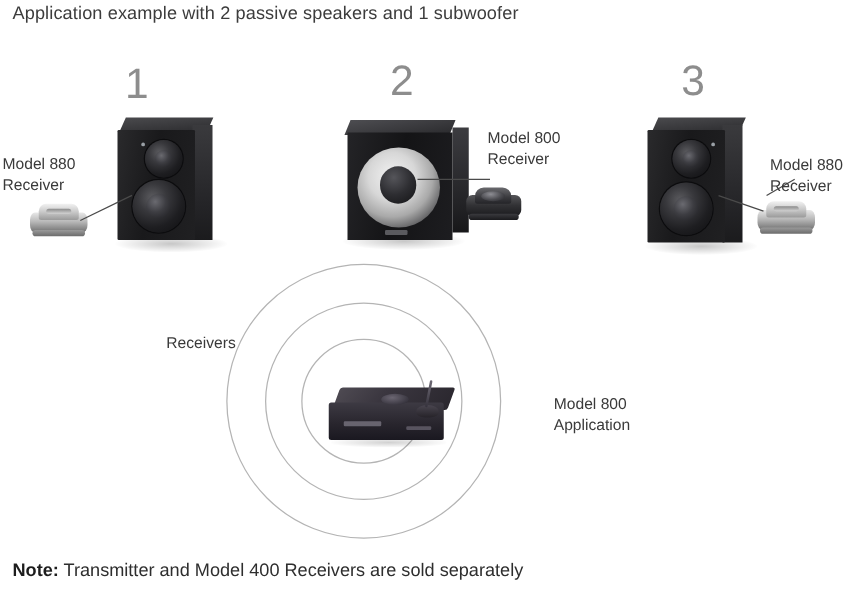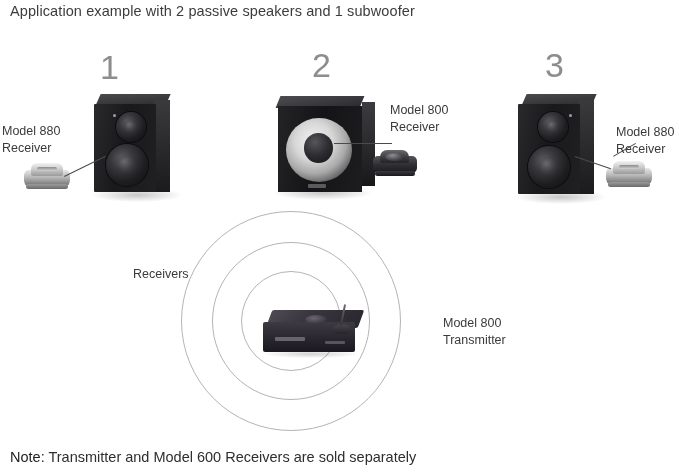--- a/index.html
+++ b/index.html
@@ -30,21 +30,21 @@
     white-space: nowrap;
   }
   .note {
     position: absolute;
     left: 10px;
     top: 449px;
     font-size: 14.5px;
     color: #2e2e2e;
     white-space: nowrap;
   }
-  .note b { font-weight: normal; color: #1d1d1d; }
+  .note b { font-weight: bold; color: #1d1d1d; }
 
   .numeral {
     position: absolute;
     font-size: 34px;
     color: #8d8d8d;
     font-weight: 400;
     line-height: 1;
   }
   #num-1 { left: 100px; top: 50px; }
   #num-2 { left: 312px; top: 48px; }
@@ -364,20 +364,20 @@
 
   <div class="callout" id="label-rx-right">
     <div>Model 880</div>
     <div>Receiver</div>
   </div>
 
   <div class="callout" id="label-wireless">Receivers</div>
 
   <div class="callout" id="label-transmitter">
     <div>Model 800</div>
-    <div>Transmitter</div>
+    <div>Application</div>
   </div>
 
   <div class="note">
-    <b>Note:</b><span> Transmitter and Model 600 Receivers are sold separately</span>
+    <b>Note:</b><span> Transmitter and Model 400 Receivers are sold separately</span>
   </div>
 
 </div>
 
 </body></html>

